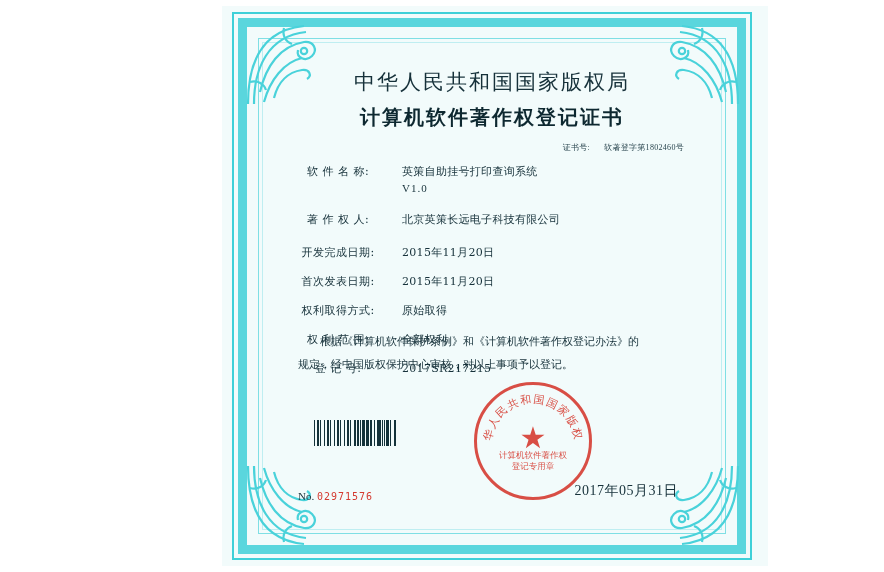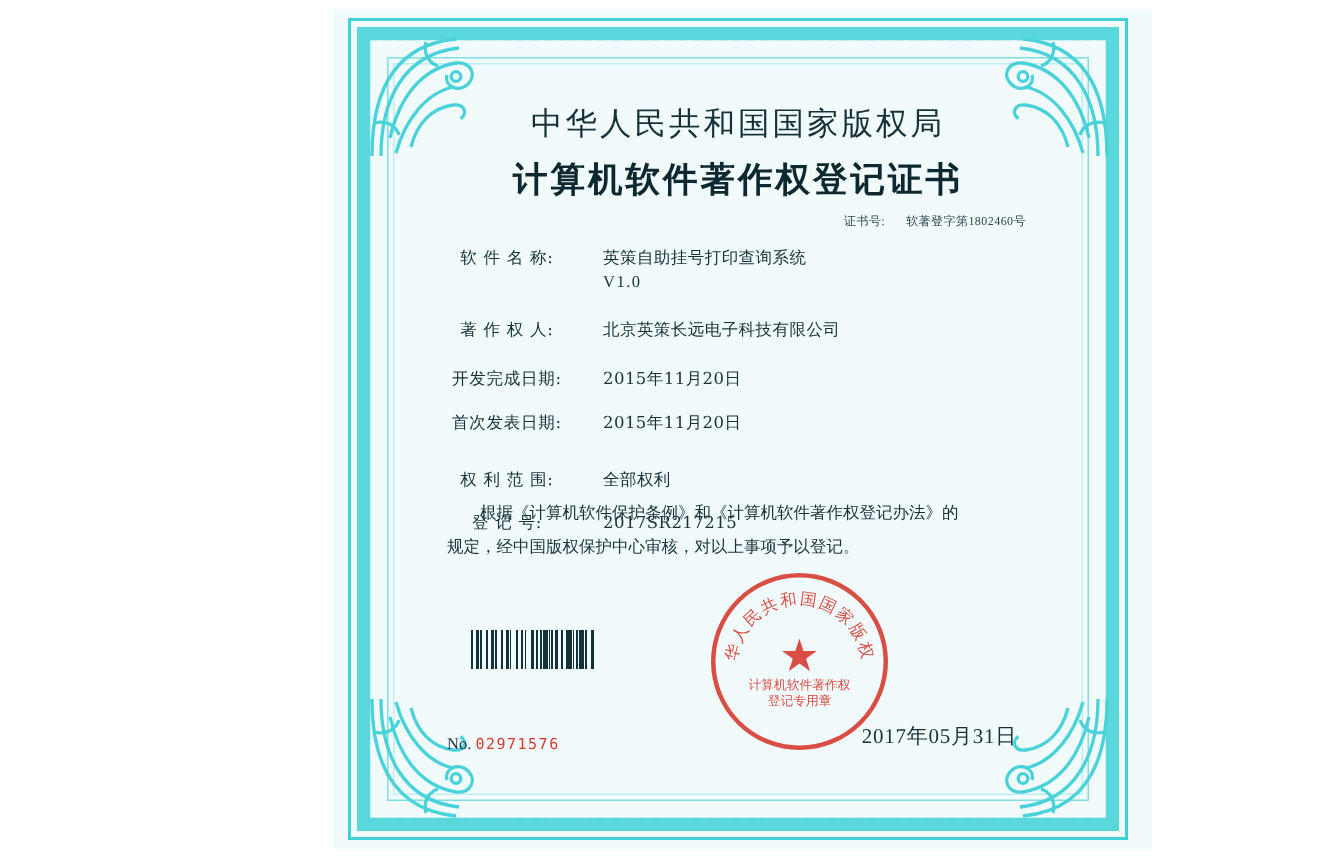--- a/index.html
+++ b/index.html
@@ -109,21 +109,21 @@
     font-size: 21px;
     letter-spacing: 2px;
     color: #16313a;
     font-family: "DejaVu Serif", serif;
   }
   .title-sub {
     position: absolute;
     top: 62px;
     width: 100%;
     text-align: center;
-    font-size: 23px;
+    font-size: 20px;
     font-weight: bold;
     letter-spacing: 2px;
     color: #0d2830;
     font-family: "DejaVu Serif", serif;
   }
   .cert-no {
     position: absolute;
     top: 100px;
     right: 38px;
     font-size: 8px;
@@ -263,21 +263,21 @@
   }
   .seal-bottom {
     position: absolute;
     left: 0;
     top: 66px;
     width: 112px;
     text-align: center;
     color: #d5372c;
     font-size: 8.5px;
     line-height: 11px;
-    font-family: Liberation Serif, serif;
+    font-family: Liberation Mono, monospace;
   }
 </style>
 </head>
 <body>
 
 <div id="certificate">
 
   <div class="paper"></div>
   <div class="frame-outer"></div>
   <div class="frame-key"></div>
@@ -368,20 +368,24 @@
         <div class="field-row">
           <div class="field-label">开发完成日期:</div>
           <div class="field-value">2015年11月20日</div>
         </div>
         <div class="gap-sm"></div>
         <div class="field-row">
           <div class="field-label">首次发表日期:</div>
           <div class="field-value">2015年11月20日</div>
         </div>
         <div class="gap-sm"></div>
+        <div class="field-row">
+          <div class="field-label">权利取得方式:</div>
+          <div class="field-value">原始取得</div>
+        </div>
         <div class="gap-sm"></div>
         <div class="field-row">
           <div class="field-label">权 利 范 围:</div>
           <div class="field-value">全部权利</div>
         </div>
         <div class="gap-sm"></div>
         <div class="field-row">
           <div class="field-label">登 记 号:</div>
           <div class="field-value">2017SR217215</div>
         </div>

